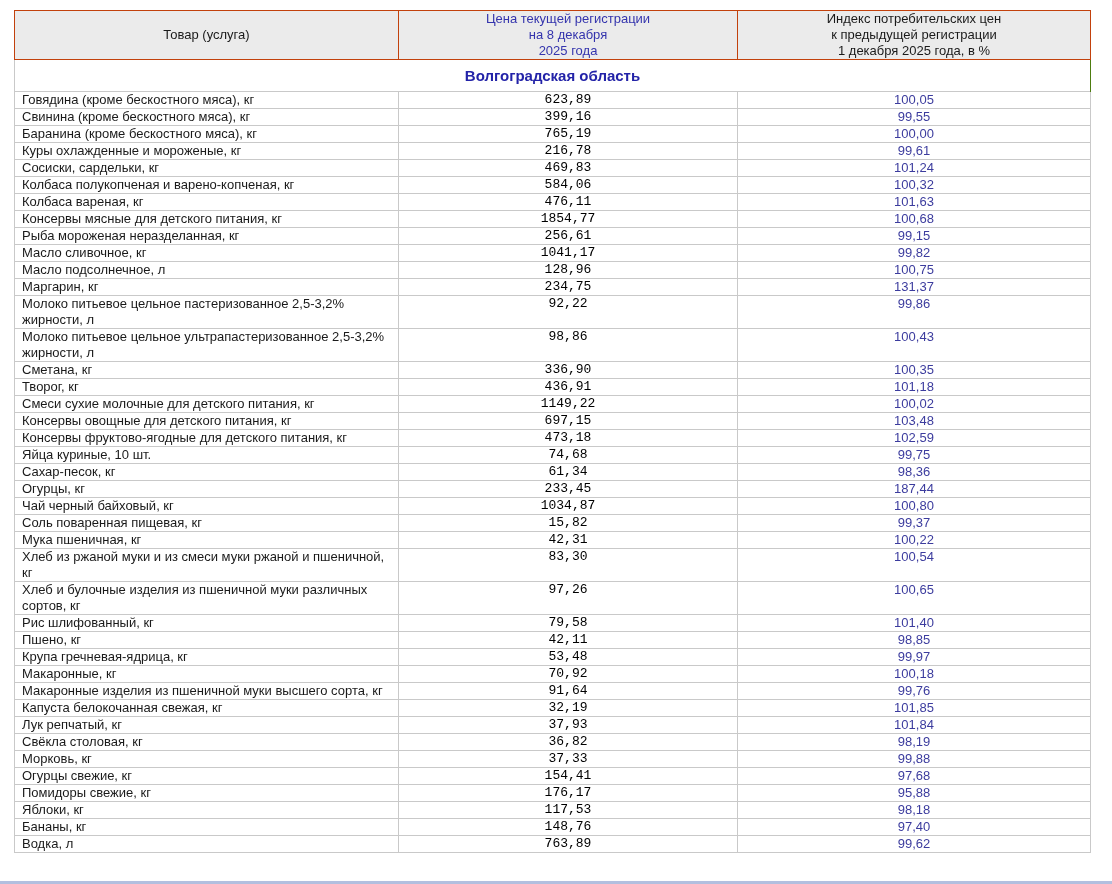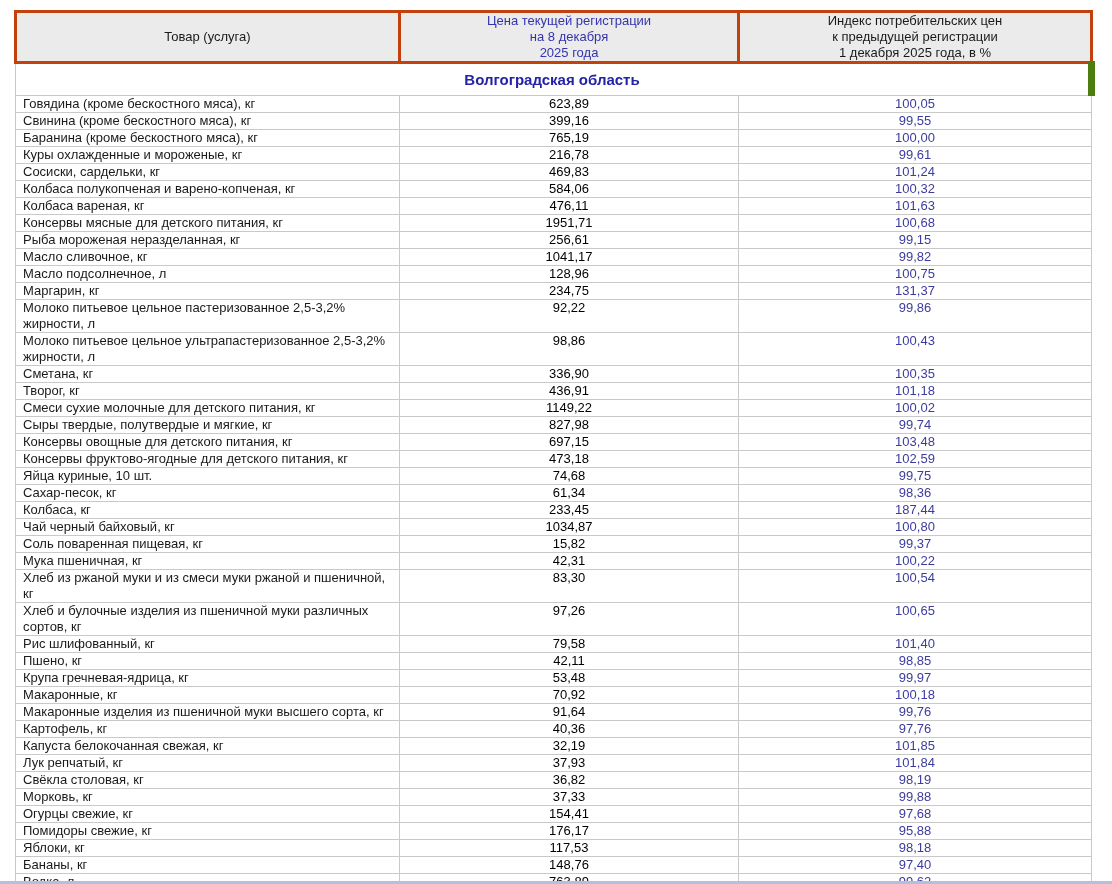--- a/index.html
+++ b/index.html
@@ -22,21 +22,21 @@
     width: 1076px;
     font-size: 13px;
     line-height: 16px;
     color: #1a1a1a;
   }
   col.c1 { width: 384px; }
   col.c2 { width: 339px; }
   col.c3 { width: 353px; }
   th {
     background: #ebebeb;
-    border: 3px solid #c2410c;
+    border: 1px solid #c2410c;
     font-weight: normal;
     text-align: center;
     vertical-align: middle;
     padding: 0 4px;
     height: 47px;
     white-space: pre-line;
     color: #1a1a1a;
   }
   th.price-head { color: #3434ad; }
   td {
@@ -44,25 +44,25 @@
     vertical-align: top;
     padding: 0;
     height: 15px;
   }
   td.c-prod {
     padding-left: 7px;
     padding-right: 6px;
     text-align: left;
     margin-left: 7px;
   }
-  td.c-price { text-align: center; color: #000000; }
+  td.c-price { text-align: center; color: #000000; font-family: Liberation Mono, monospace; }
   td.c-index { text-align: center; color: #3c3c9e; }
   tr.region-row td {
     border-left: 1px solid #c9c9c9;
-    border-right: 7px solid #4d7c0f;
+    border-right: 1px solid #4d7c0f;
     border-top: none;
     border-bottom: none;
     height: 31px;
     text-align: center;
     vertical-align: middle;
     font-weight: bold;
     font-size: 15px;
     color: #2323a8;
     padding: 0;
   }
@@ -138,21 +138,21 @@
   </tr>
 
   <tr>
     <td class="c-prod">Колбаса вареная, кг</td>
     <td class="c-price">476,11</td>
     <td class="c-index">101,63</td>
   </tr>
 
   <tr>
     <td class="c-prod">Консервы мясные для детского питания, кг</td>
-    <td class="c-price">1951,71</td>
+    <td class="c-price">1854,77</td>
     <td class="c-index">100,68</td>
   </tr>
 
   <tr>
     <td class="c-prod">Рыба мороженая неразделанная, кг</td>
     <td class="c-price">256,61</td>
     <td class="c-index">99,15</td>
   </tr>
 
   <tr>
@@ -196,25 +196,20 @@
     <td class="c-price">436,91</td>
     <td class="c-index">101,18</td>
   </tr>
 
   <tr>
     <td class="c-prod">Смеси сухие молочные для детского питания, кг</td>
     <td class="c-price">1149,22</td>
     <td class="c-index">100,02</td>
   </tr>
 
-  <tr>
-    <td class="c-prod">Сыры твердые, полутвердые и мягкие, кг</td>
-    <td class="c-price">827,98</td>
-    <td class="c-index">99,74</td>
-  </tr>
 
   <tr>
     <td class="c-prod">Консервы овощные для детского питания, кг</td>
     <td class="c-price">697,15</td>
     <td class="c-index">103,48</td>
   </tr>
 
   <tr>
     <td class="c-prod">Консервы фруктово-ягодные для детского питания, кг</td>
     <td class="c-price">473,18</td>
@@ -227,21 +222,21 @@
     <td class="c-index">99,75</td>
   </tr>
 
   <tr>
     <td class="c-prod">Сахар-песок, кг</td>
     <td class="c-price">61,34</td>
     <td class="c-index">98,36</td>
   </tr>
 
   <tr>
-    <td class="c-prod">Колбаса, кг</td>
+    <td class="c-prod">Огурцы, кг</td>
     <td class="c-price">233,45</td>
     <td class="c-index">187,44</td>
   </tr>
 
   <tr>
     <td class="c-prod">Чай черный байховый, кг</td>
     <td class="c-price">1034,87</td>
     <td class="c-index">100,80</td>
   </tr>
 
@@ -292,25 +287,20 @@
     <td class="c-price">70,92</td>
     <td class="c-index">100,18</td>
   </tr>
 
   <tr>
     <td class="c-prod">Макаронные изделия из пшеничной муки высшего сорта, кг</td>
     <td class="c-price">91,64</td>
     <td class="c-index">99,76</td>
   </tr>
 
-  <tr>
-    <td class="c-prod">Картофель, кг</td>
-    <td class="c-price">40,36</td>
-    <td class="c-index">97,76</td>
-  </tr>
 
   <tr>
     <td class="c-prod">Капуста белокочанная свежая, кг</td>
     <td class="c-price">32,19</td>
     <td class="c-index">101,85</td>
   </tr>
 
   <tr>
     <td class="c-prod">Лук репчатый, кг</td>
     <td class="c-price">37,93</td>

